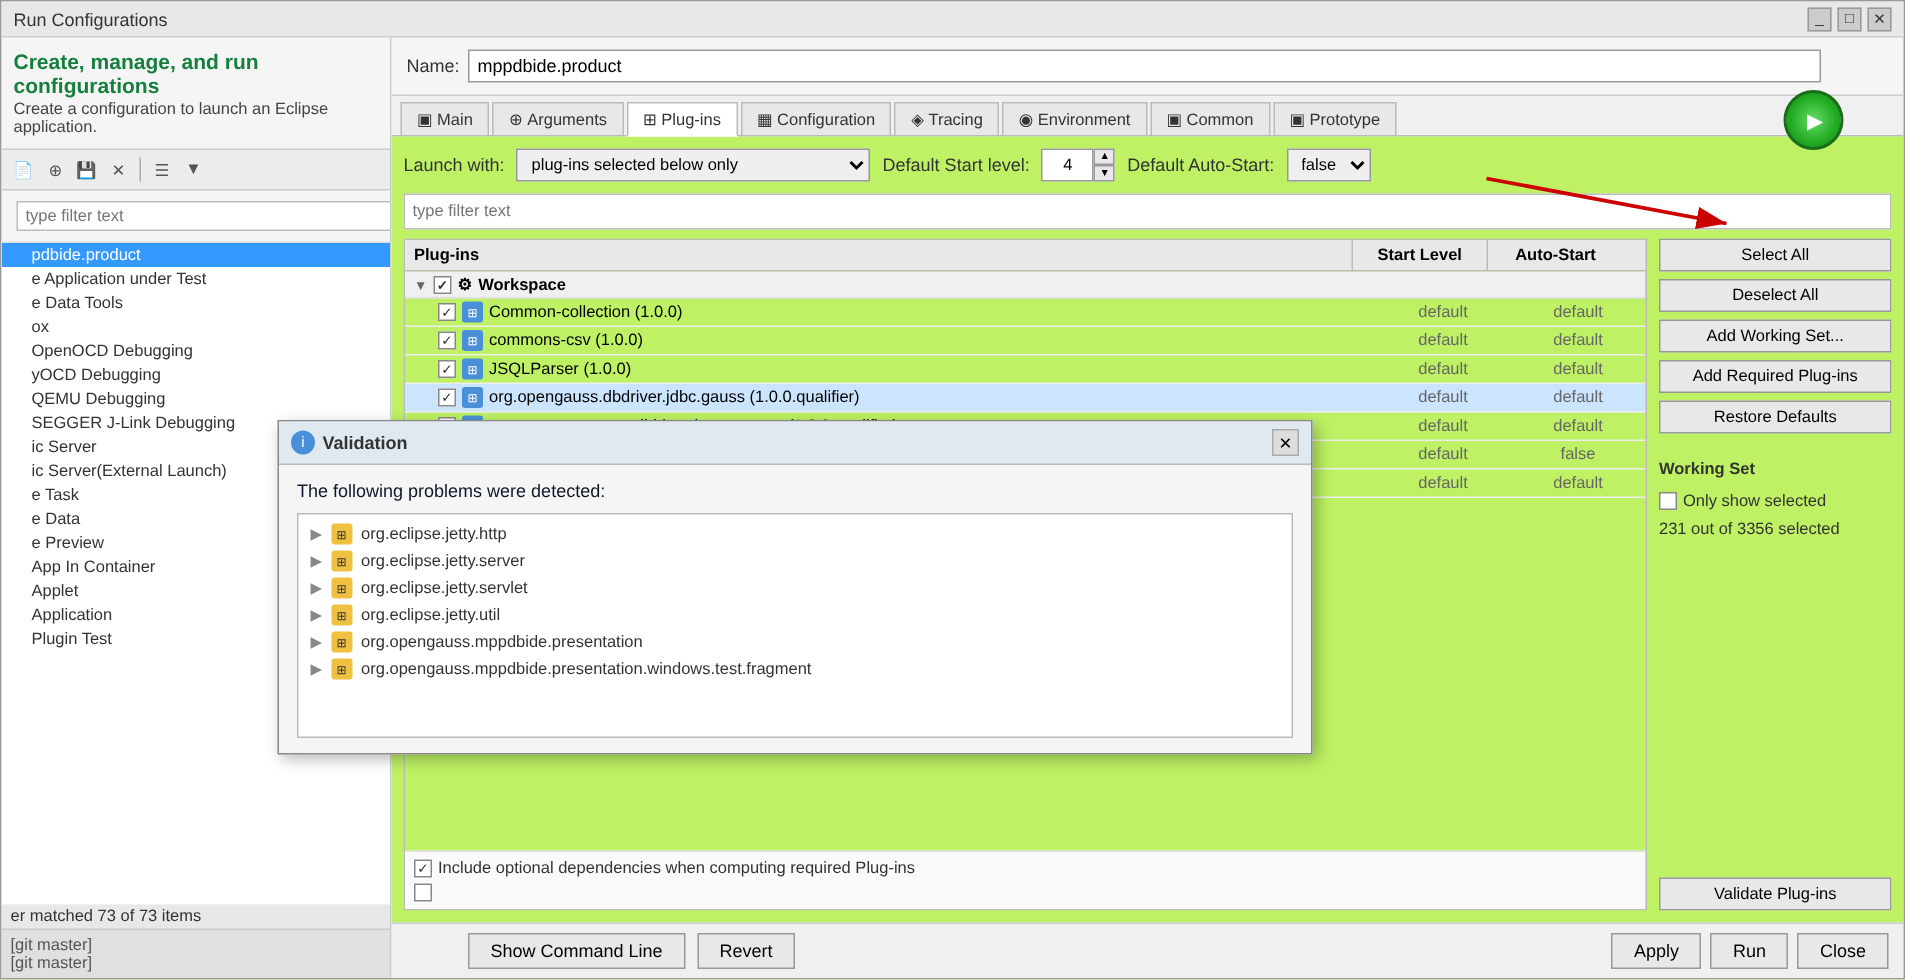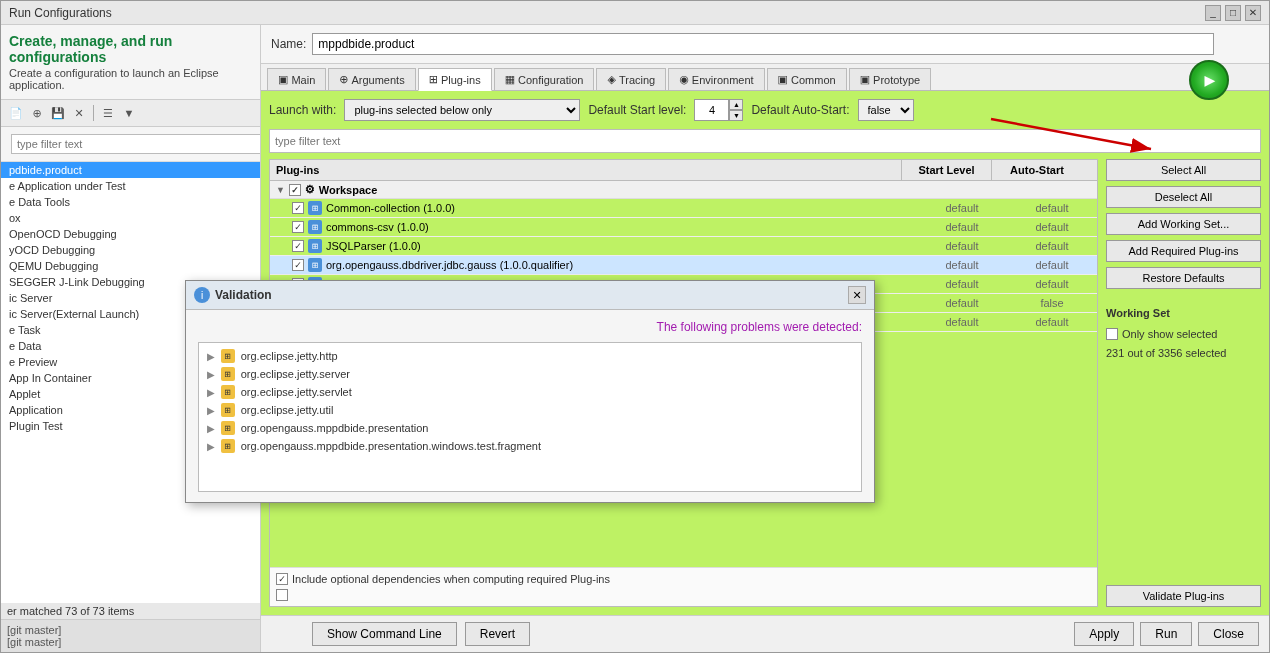--- a/index.html
+++ b/index.html
@@ -116,21 +116,21 @@
     }
 
     .sidebar-list {
       flex: 1;
       overflow-y: auto;
       background: white;
       border-top: 1px solid #ddd;
     }
 
     .sidebar-item {
-      padding: 2px 8px;
+      padding: 2px 20px;
       cursor: pointer;
       font-size: 11px;
       color: #333;
       white-space: nowrap;
       overflow: hidden;
       text-overflow: ellipsis;
     }
 
     .sidebar-item.selected {
       background: #3399ff;
@@ -516,23 +516,22 @@
       align-items: center;
       justify-content: center;
     }
 
     .modal-body {
       padding: 10px 12px;
     }
 
     .modal-desc {
       font-size: 12px;
-      color: #a21caf;
+      color: #0f172a;
       margin-bottom: 8px;
-      text-align: right;
     }
 
     .validation-list {
       border: 1px solid #bbb;
       background: white;
       height: 150px;
       overflow-y: auto;
       padding: 4px;
     }
 

